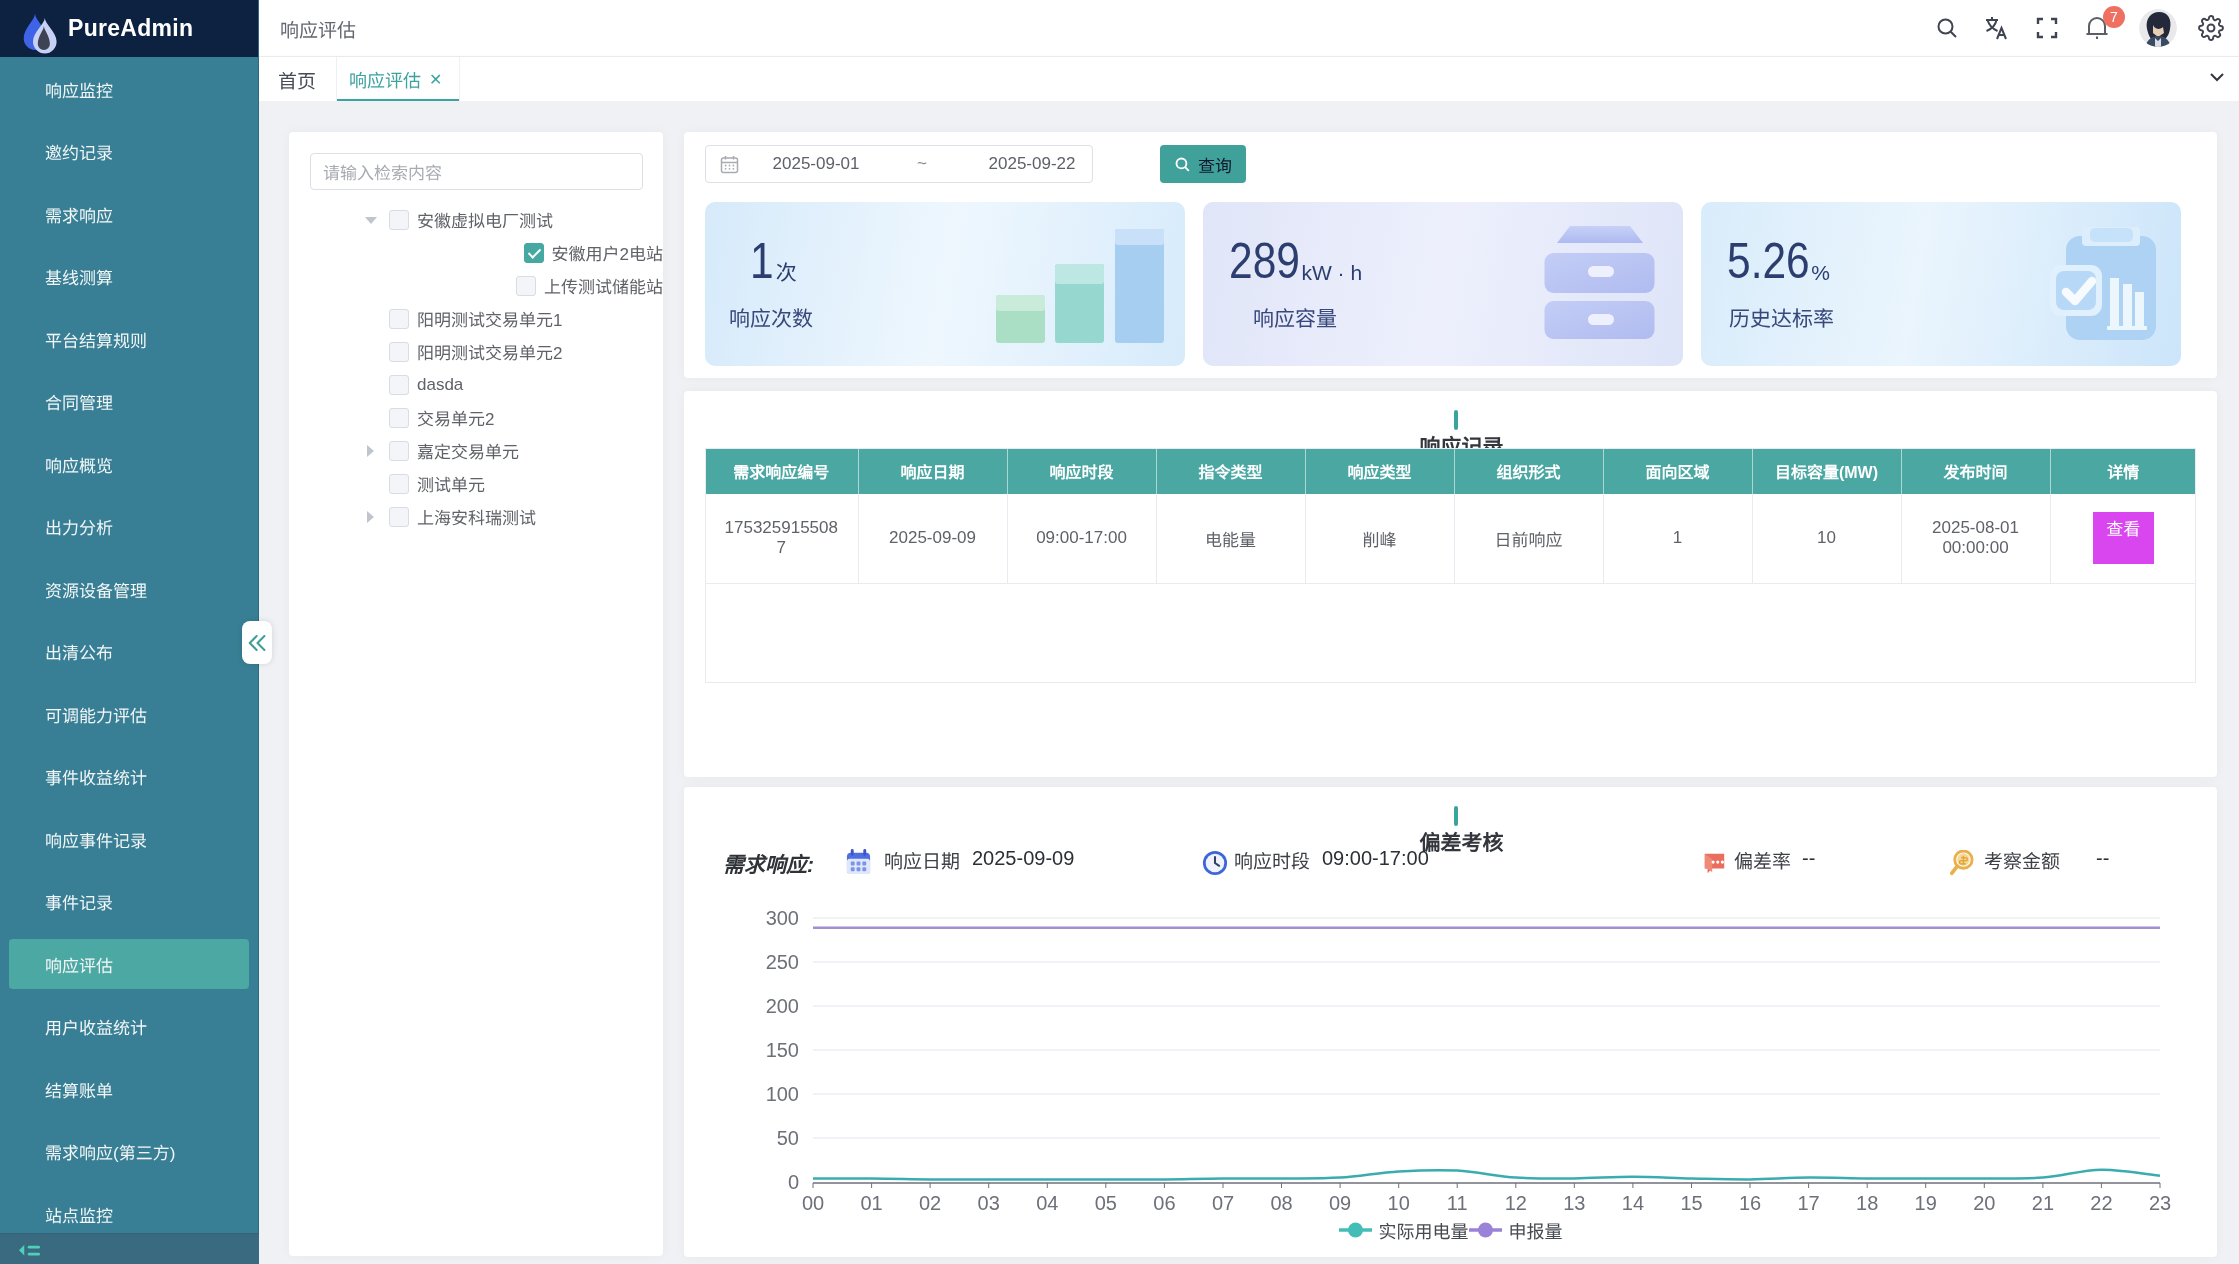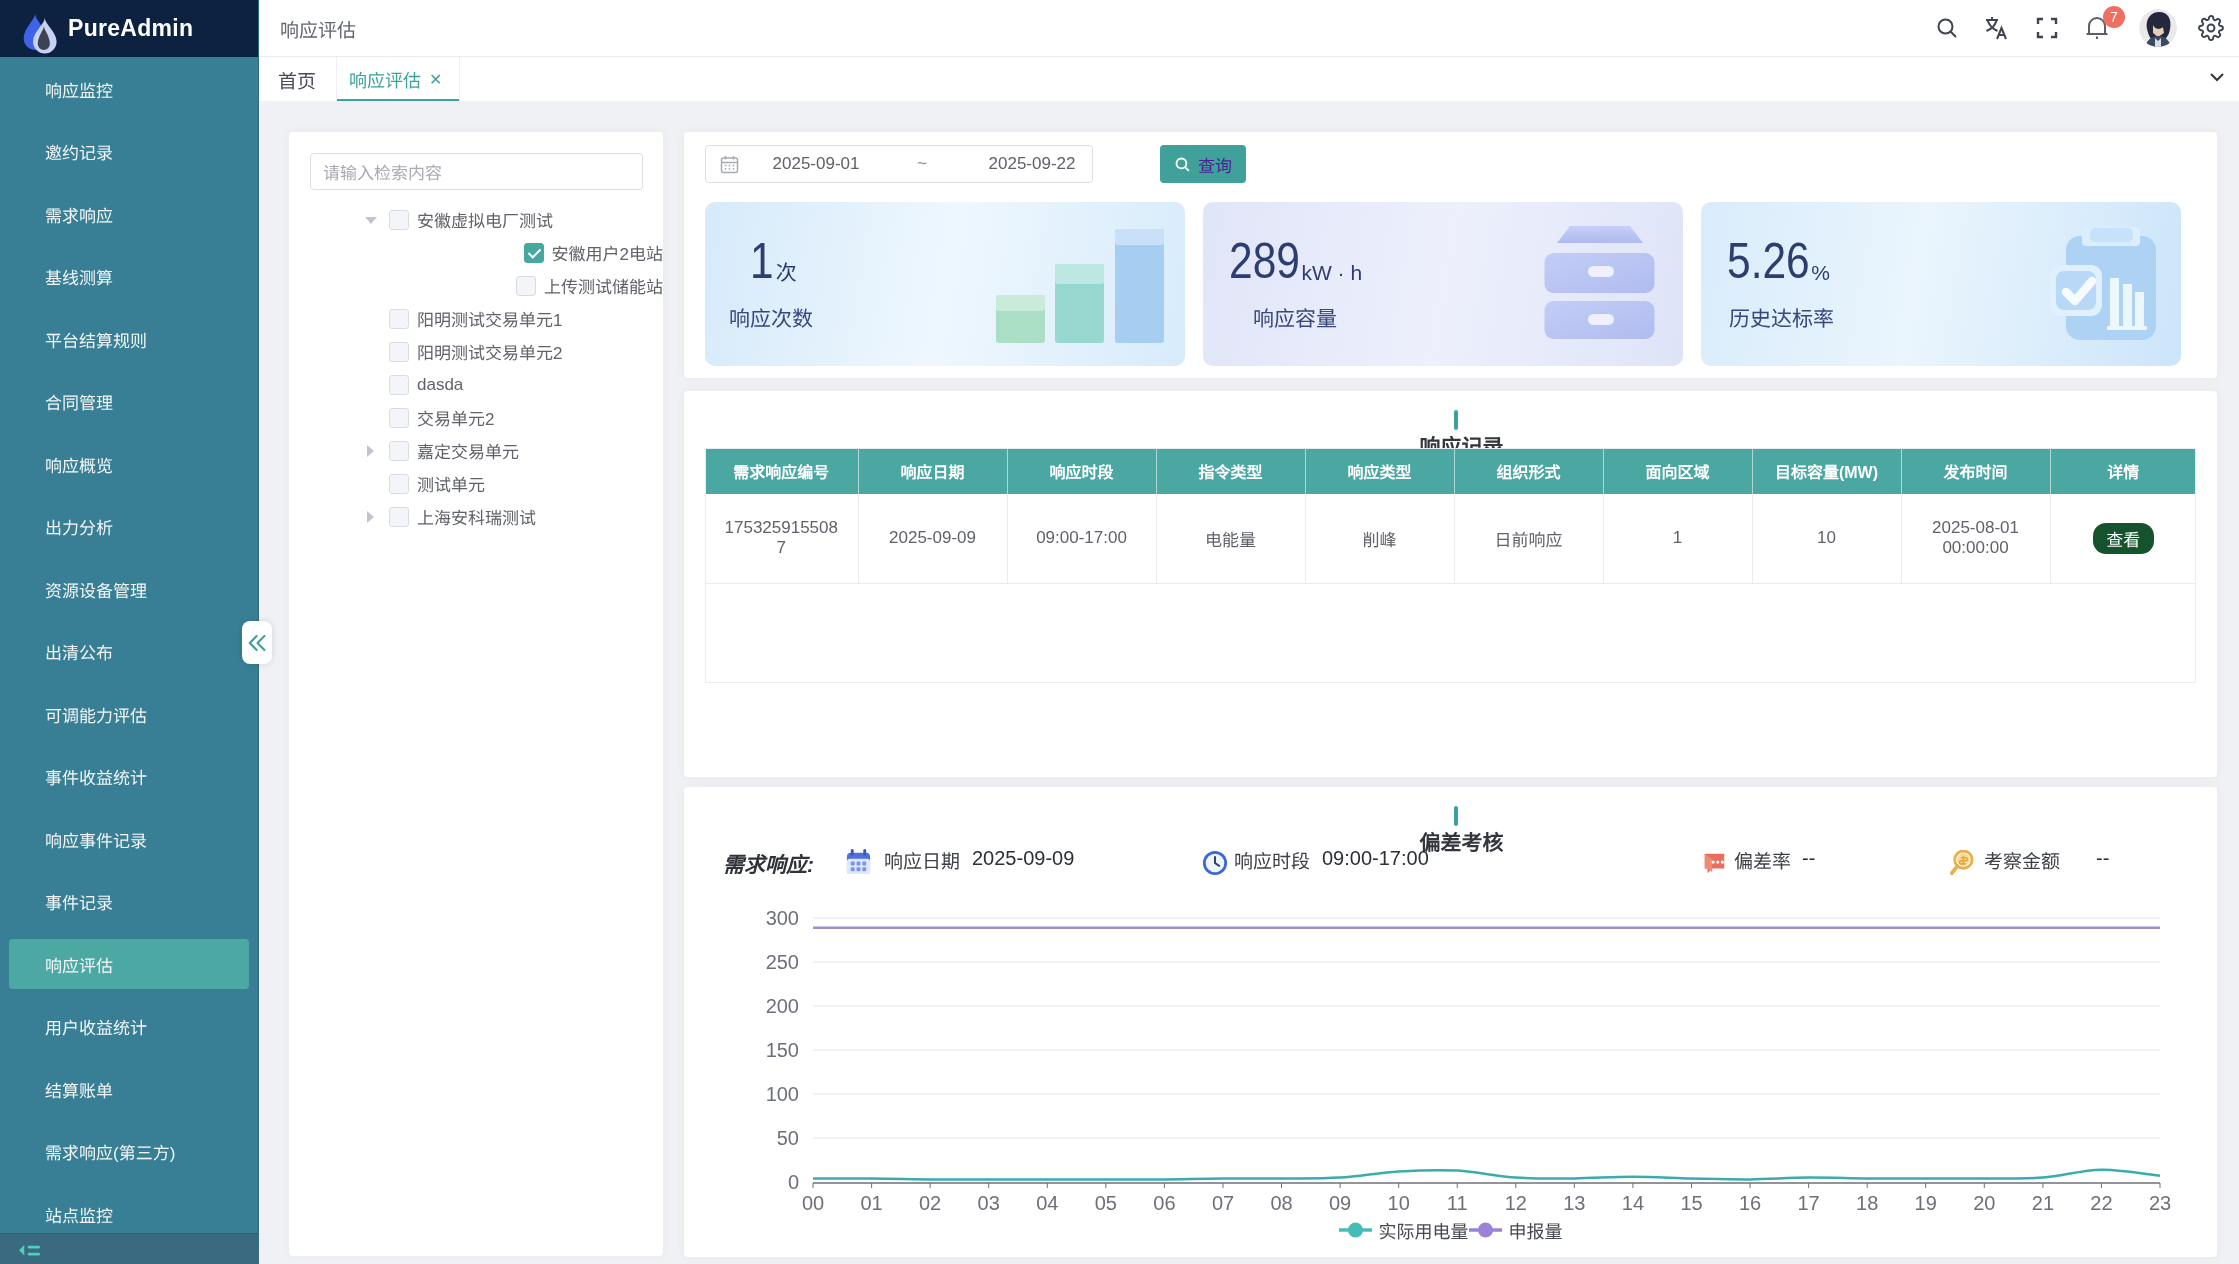--- a/index.html
+++ b/index.html
@@ -41,42 +41,42 @@
 .caret { width:12px; height:12px; margin-left:27px; margin-right:13px; position:relative; }
 .caret.down::before { content:""; position:absolute; left:1px; top:3px; border-left:6px solid transparent; border-right:6px solid transparent; border-top:7px solid #c0c4cc; }
 .caret.right::before { content:""; position:absolute; left:3px; top:0px; border-top:6px solid transparent; border-bottom:6px solid transparent; border-left:7px solid #c0c4cc; }
 .cbox { width:20px; height:20px; border:1px solid #d8dce4; background:#f3f5f8; border-radius:3px; margin-right:8px; flex:none; }
 .cbox.checked { background:#45a8a1; border-color:#45a8a1; position:relative; }
 .cbox.checked::after { content:""; position:absolute; left:6px; top:2px; width:5px; height:10px; border:solid #fff; border-width:0 2px 2px 0; transform:rotate(45deg); }
 .t2 { padding-left:22px;justify-content:flex-end; }
 
 .top-card { left:425px; top:31px; width:1533px; height:246px; }
 .date-box { position:absolute; left:21px; top:13px; padding-left:0;  width:388px; height:38px; border:1px solid #dcdfe6; border-radius:4px; display:flex; align-items:center; font-size:17px; color:#5e6166; }
-.q-btn { position:absolute; left:476px; top:13px; width:86px; height:38px; background:#40a09a; border-radius:4px; color:#4c1d95; font-size:17px; display:flex; align-items:center; justify-content:center; gap:7px; }
+.q-btn { position:absolute; left:476px; top:13px; width:86px; height:38px; background:#40a09a; border-radius:4px; color:#0f172a; font-size:17px; display:flex; align-items:center; justify-content:center; gap:7px; }
 .stat { position:absolute; top:70px; width:480px; height:164px; border-radius:10px; overflow:hidden; }
 .stat .num { position:absolute; left:26px; top:34px; font-size:50px; line-height:1; color:#2c3e70; font-weight:500; display:flex; align-items:flex-end; }
 .stat .num .d { display:inline-block; transform:scaleX(.85); transform-origin:0 100%; }
 .stat .num .unit { padding-bottom:3px; margin-left:2px; white-space:nowrap; }
 .stat .num span.unit { font-size:21px; font-weight:400; color:#2c3e70; }
 .stat .lab { position:absolute; left:26px; top:100px; font-size:21px; color:#38487c; }
 .stat1 { left:21px; background:linear-gradient(100deg,#d6eafa 0%,#eef7fe 50%,#d7ebfb 100%); }
 .stat2 { left:519px; background:linear-gradient(100deg,#e0e5f8 0%,#edf0fc 50%,#dee4f8 100%); }
 .stat3 { left:1017px; background:linear-gradient(100deg,#d9ecfb 0%,#eaf5fd 45%,#cce5fa 100%); }
 
 .table-card { left:425px; top:290px; width:1533px; height:386px; }
 .sec-title { display:flex; align-items:center; margin:19px 0 0 22px;flex-direction:column; }
 .sec-title .bar { width:4px; height:20px; background:#3ba39e; border-radius:2px; margin-right:12px; }
 .sec-title .txt { font-size:21px; font-weight:bold; color:#33363c; }
 table.rec { position:absolute; left:21px; top:57px; width:1491px; border-collapse:collapse; table-layout:fixed; }
 table.rec th { background:#4ba7a2; color:#fff; font-size:16px; font-weight:bold; height:46px; border-right:1px solid rgba(255,255,255,.55); }
 table.rec th:last-child { border-right:none; }
 table.rec td { background:#fff; color:#5f6268; font-size:17px; text-align:center; height:89px; border-right:1px solid #e8ebf0; border-bottom:1px solid #e8ebf0; }
 table.rec td:last-child { border-right:none; }
 .tbl-frame { position:absolute; left:21px; top:57px; width:1491px; height:235px; border:1px solid #e8ebf0; pointer-events:none; }
-.view-btn { display:inline-block; width:61px; height:31px; line-height:36px; background:#14532d; color:#fff; border-radius:13px; font-size:17px; }
+.view-btn { display:inline-block; width:61px; height:52px; line-height:36px; background:#d946ef; color:#fff; border-radius:0; font-size:17px; }
 
 .chart-card { left:425px; top:686px; width:1533px; height:470px; }
 .info-row { position:absolute; left:0; top:59px; width:1533px; height:34px; font-size:19px; color:#3c3f45; }
 .info-row .dem { font-size:21px; font-style:italic; font-weight:bold; color:#2f3338; top:2px; }
 .info-row .val { font-size:20px; color:#2b2f36; top:1px; }
 .legend { position:absolute; left:0; top:430px; width:1533px; display:flex; justify-content:center; font-size:18px; color:#454950; align-items:center; }
 .lg { display:flex; align-items:center; gap:7px; }
 </style>
 </head>
 <body>

